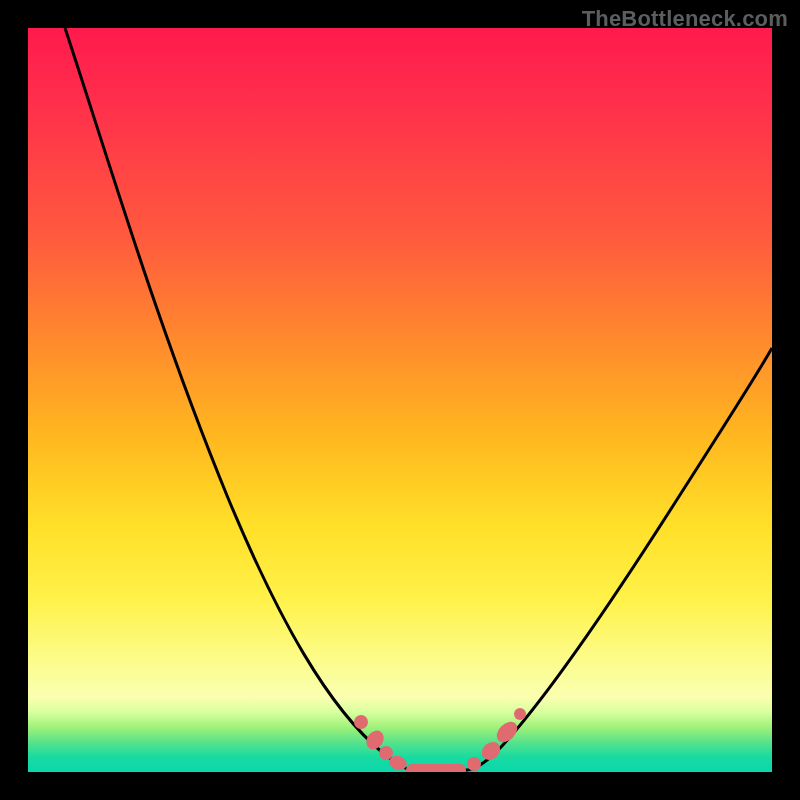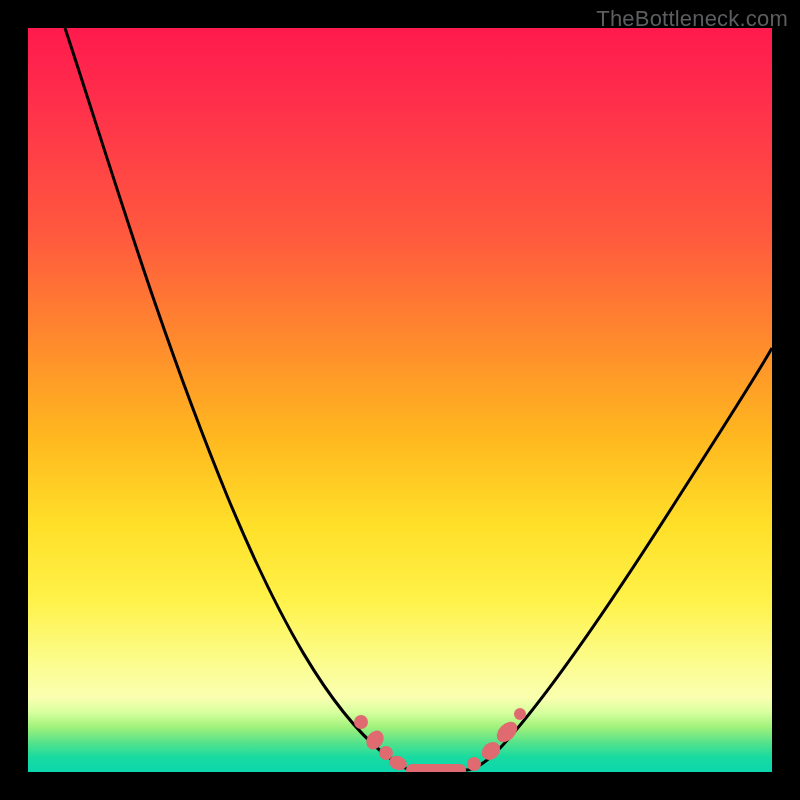--- a/index.html
+++ b/index.html
@@ -45,21 +45,21 @@
     #57e28a 96%,
     #18dba0 98%,
     #0cd6ae 100%
   );
 }
 .watermark {
   position: absolute;
   top: 6px;
   right: 12px;
   font-size: 22px;
-  font-weight: 400;
+  font-weight: 700;
   color: #5b5d5f;
   letter-spacing: 0.2px;
   user-select: none;
 }
 svg.overlay {
   position: absolute;
   inset: 0;
   width: 100%;
   height: 100%;
 }

